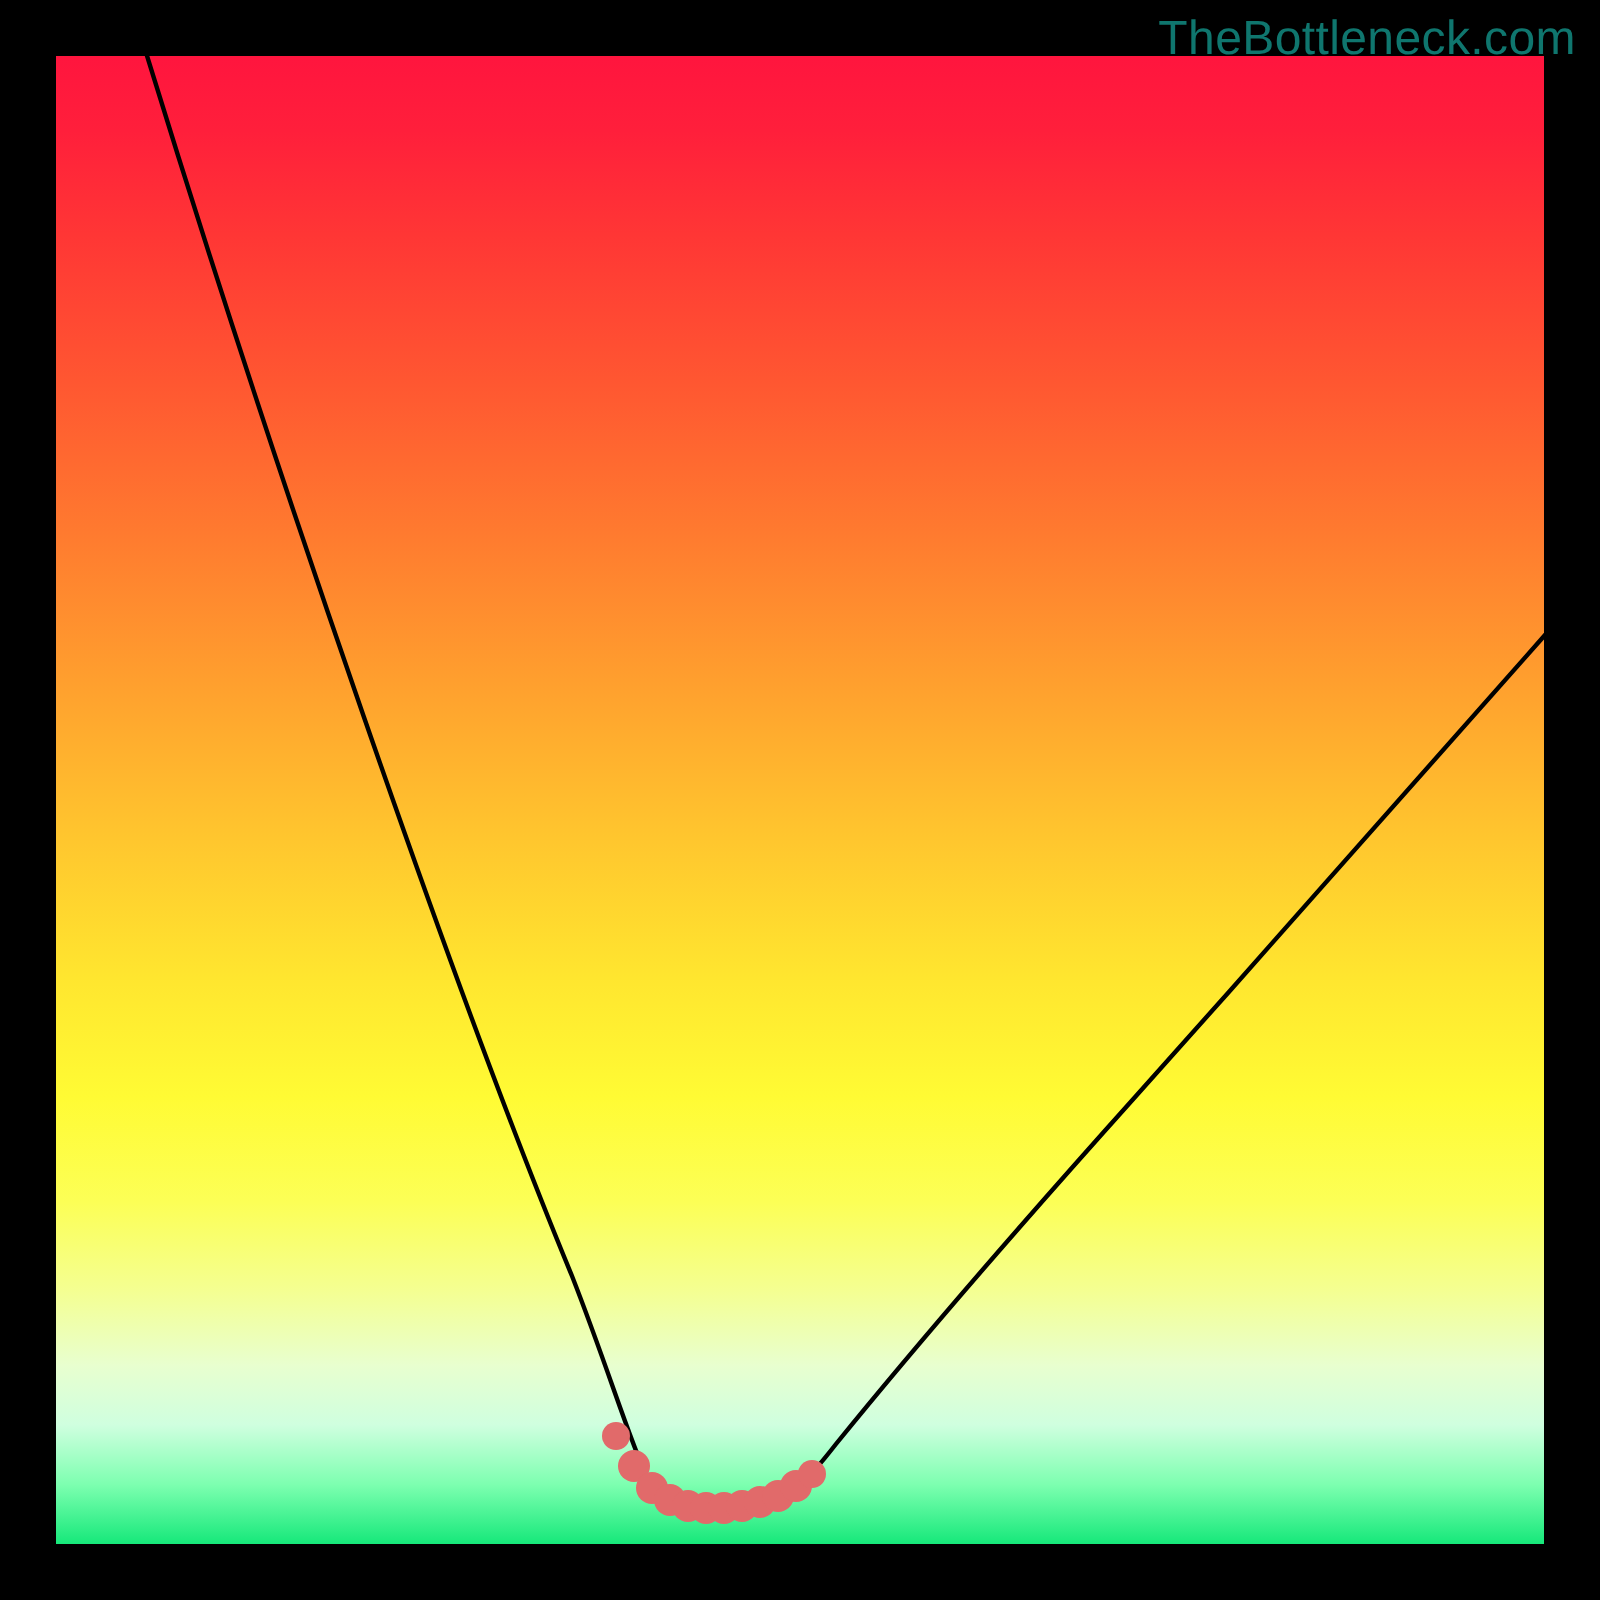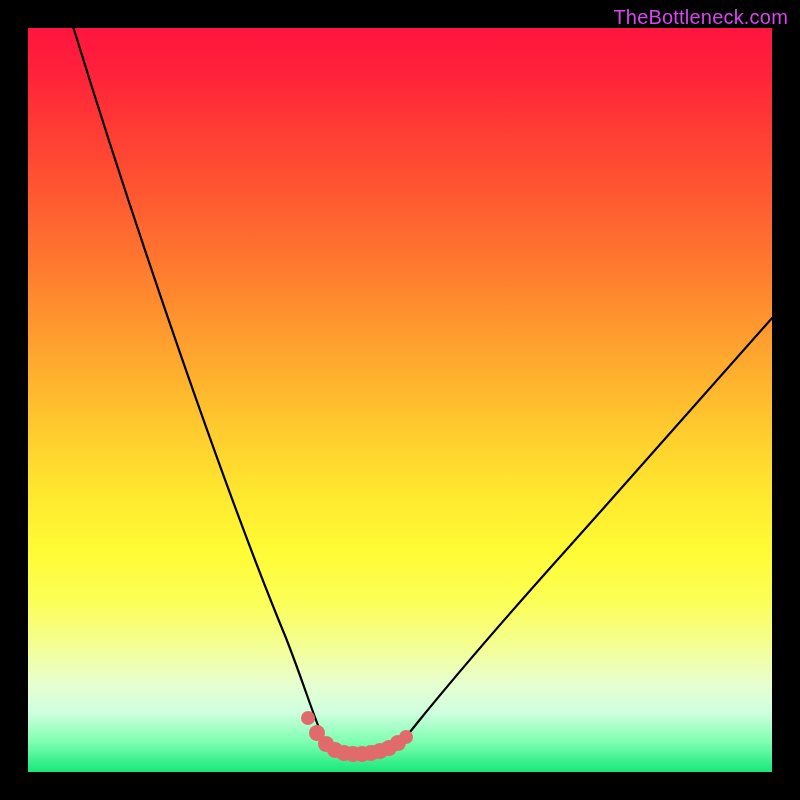--- a/index.html
+++ b/index.html
@@ -46,22 +46,22 @@
       #e8ffcf 88%,
       #cfffdf 92%,
       #7dffb0 96%,
       #16e87a 100%
     );
   }
   .watermark {
     position: absolute;
     top: 6px;
     right: 12px;
-    color: #d946ef;
-    font-size: 20px;
+    color: #0f766e;
+    font-size: 24px;
     font-weight: 500;
     letter-spacing: 0.2px;
     user-select: none;
   }
   svg.curve {
     position: absolute;
     inset: 0;
   }
 </style>
 </head>

